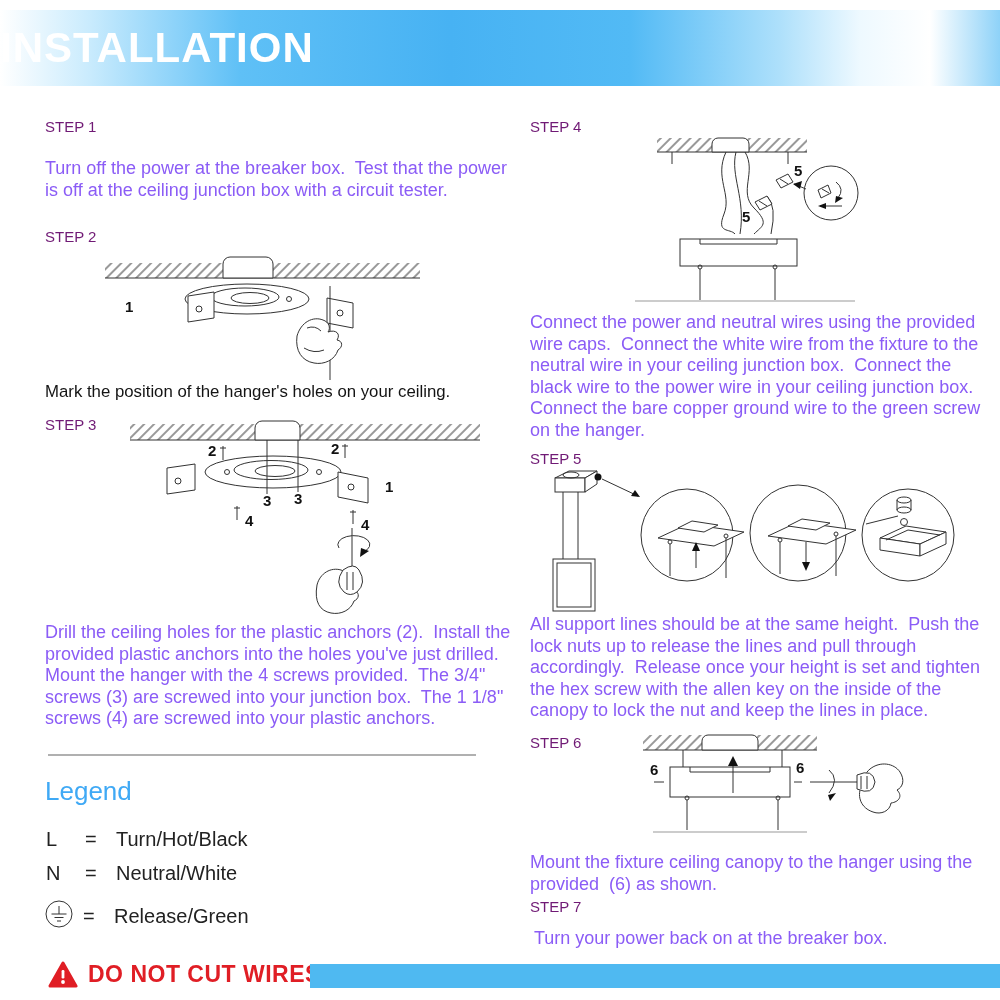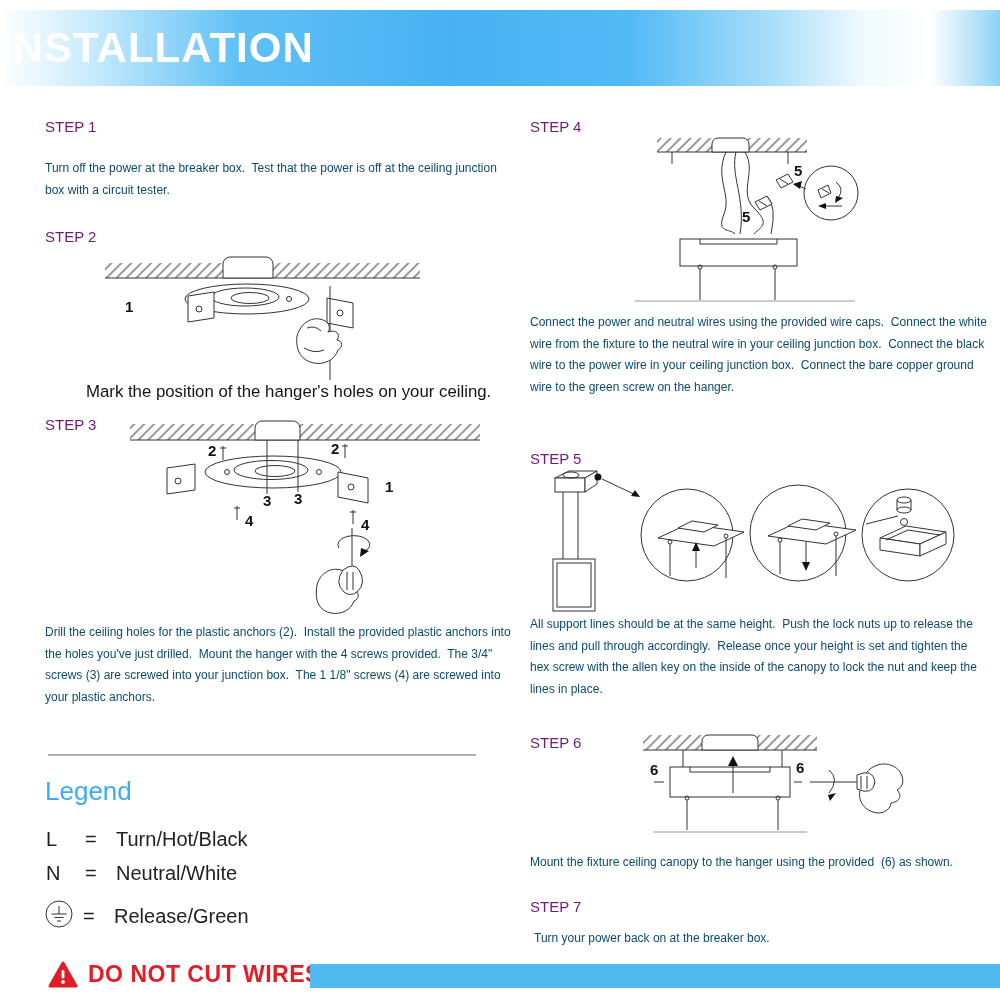--- a/index.html
+++ b/index.html
@@ -12,22 +12,22 @@
   .banner{
     left:0;top:10px;width:1000px;height:76px;
     background:linear-gradient(90deg,#ffffff 0%,#c9ebfd 9%,#5fc0f6 24%,#47b2f3 45%,#52baf5 63%,#aee0fb 78%,#eef9ff 86%,#ffffff 93%,#8ed2f8 100%);
     display:flex;align-items:center;justify-content:flex-start;
   }
   .banner-title{
     color:#ffffff;font-size:42px;font-weight:bold;letter-spacing:1px;
   }
   
   .step-title{font-size:15px;color:#701a75;white-space:nowrap;}
-  .step-text{font-size:12px;line-height:21.6px;white-space:pre-wrap;color:#0c4a6e;}
-  .caption{font-size:16.8px;white-space:pre-wrap;color:#141414;margin-left:41px;}
+  .step-text{font-size:18px;line-height:21.6px;white-space:pre-wrap;color:#8b5cf6;}
+  .caption{font-size:16.8px;white-space:pre-wrap;color:#141414;}
   
   .fig svg{display:block;}
   .ln{fill:none;stroke:#333;stroke-width:1;}
   .lnw{fill:#ffffff;stroke:#333;stroke-width:1;}
   .gnd{fill:none;stroke:#999;stroke-width:1;}
   .figlabel{font-family:"Liberation Sans",sans-serif;font-size:15px;font-weight:700;fill:#111;}
   .arrowfill{fill:#111;stroke:none;}
   
   .legend-title{font-size:26px;color:#3fa9f5;}
   .legend-row{display:flex;align-items:center;font-size:20px;color:#222;}

